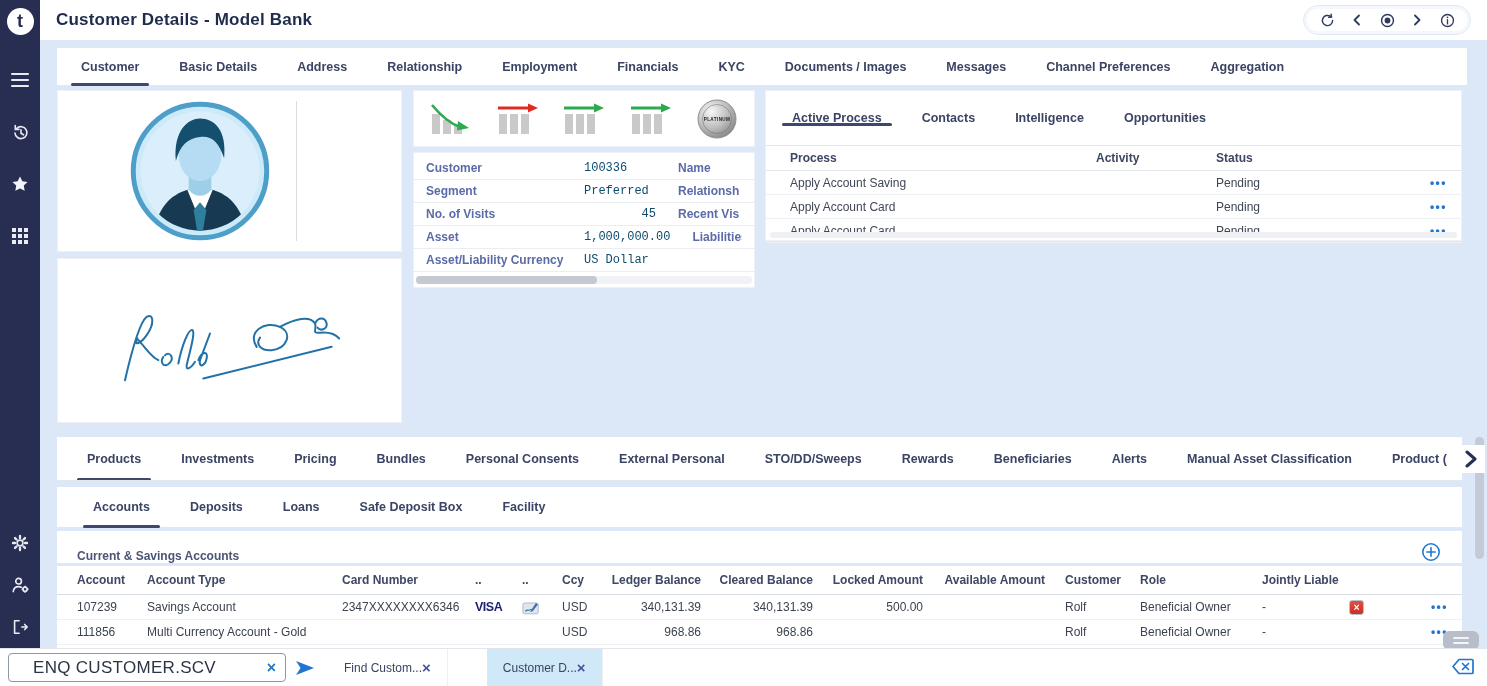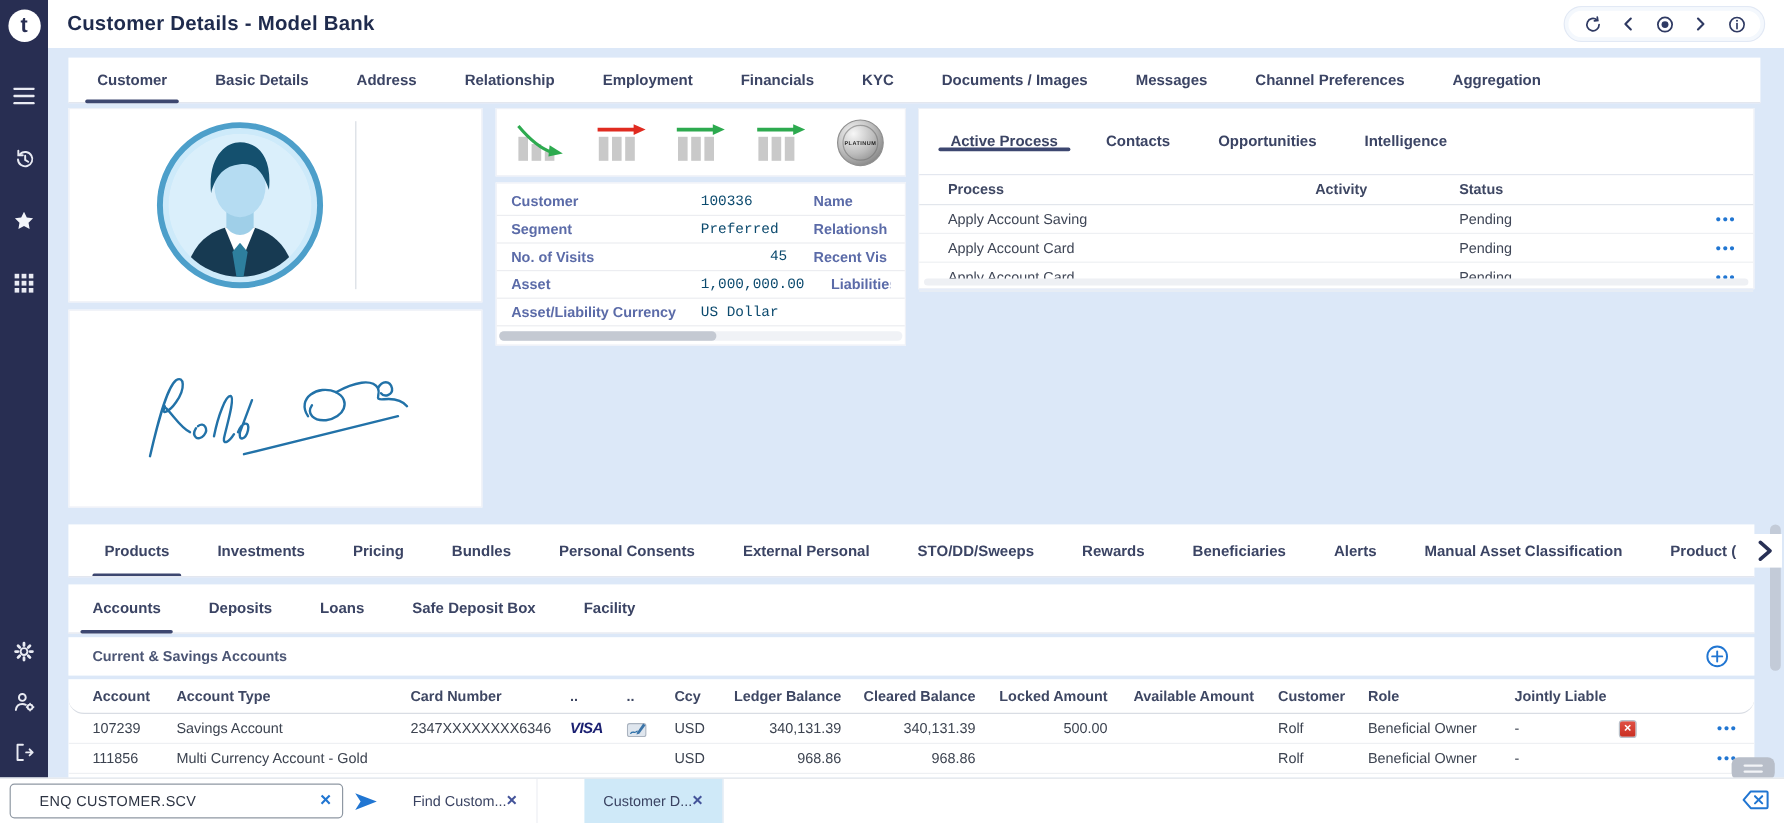--- a/index.html
+++ b/index.html
@@ -86,53 +86,53 @@
   .act-grid { display:grid; grid-template-columns:306px 120px 1fr 44px; align-items:center; padding-left:24px; }
   .act-head { height:25px; font-size:12px; font-weight:700; color:#3e4763; border-bottom:1px solid #e2e6ec; }
   .act-row { height:24px; font-size:12px; color:#3f4656; border-bottom:1px solid #eef0f3; cursor:pointer; }
   .ellipsis { color:#2176d2; font-weight:700; font-size:12px; letter-spacing:1.5px; text-align:right; padding-right:14px; cursor:pointer; }
   .act-scroll { position:absolute; left:4px; right:4px; bottom:2px; height:6px; background:#eef0f4; border-radius:3px; }
 
   
   .prod-tabs { position:absolute; left:57px; top:437px; width:1405px; height:44px; padding:0 10px; overflow:hidden; }
   .prod-chevron { position:absolute; right:2px; top:445px; width:28px; height:28px; background:#fff;
     display:flex; align-items:center; justify-content:center; cursor:pointer; z-index:3; }
-  .sub-tabs { position:absolute; left:57px; top:487px; width:1405px; height:41px; padding:0 0; }
+  .sub-tabs { position:absolute; left:57px; top:487px; width:1405px; height:41px; padding:0 16px; }
   .section-row { position:absolute; left:57px; top:531px; width:1405px; height:32px; background:#fff;
-    display:flex; align-items:center; padding:0 20px; font-size:12px; font-weight:600; color:#4b5574; }
+    display:flex; align-items:flex-end; padding:0 20px; font-size:12px; font-weight:600; color:#4b5574; }
   .plus-btn { margin-left:auto; width:22px; height:22px; display:flex; align-items:center; justify-content:center; cursor:pointer; }
 
   .accounts-card { position:absolute; left:57px; top:566px; width:1405px; height:82px; background:#fff; overflow:hidden; }
   .acc-grid { display:grid;
     grid-template-columns:70px 195px 133px 47px 40px 42px 103px 112px 110px 122px 78px 122px 98px 36px 1fr;
     align-items:center; padding-left:20px; }
-  .acc-head { height:29px; font-size:12px; font-weight:700; color:#3e4763; border-bottom:1px solid #d9dde4;border-radius:13px; }
+  .acc-head { height:29px; font-size:12px; font-weight:700; color:#3e4763; border-bottom:1px solid #d9dde4; }
   .acc-row { height:25px; font-size:12px; color:#3c4350; border-bottom:1px solid #eef0f3; cursor:pointer; }
   .cell-r { text-align:right; padding-right:6px; }
-  .visa-text { font-style:italic; font-weight:900; color:#1a1f71; font-size:12.5px; letter-spacing:-.5px; }
+  .visa-text { font-weight:900; color:#1a1f71; font-size:12.5px; letter-spacing:-.5px; }
   .red-x {
     width:15px; height:15px; border-radius:3px; border:1px solid #b9c0c9;
     background:linear-gradient(#e05045,#c92f22); color:#fff; font-size:10.5px; font-weight:700;
     display:inline-flex; align-items:center; justify-content:center; line-height:1; cursor:pointer;
   }
 
   .vscroll { position:absolute; right:3px; top:437px; width:9px; height:205px; }
   .vscroll-thumb { width:9px; height:122px; background:#c3cbd8; border-radius:5px; cursor:pointer; }
   .resize-handle { position:absolute; right:8px; top:631px; width:36px; height:19px;
     background:#b8bec9; border-radius:6px; z-index:5; display:flex; flex-direction:column;
     align-items:center; justify-content:center; gap:3px; cursor:pointer; }
   .resize-handle i { display:block; width:16px; height:2px; background:#f2f4f7; border-radius:1px; }
 
   
   .command-bar { position:absolute; left:0; top:648px; width:1487px; height:38px; background:#fff;
     border-top:1px solid #e2e5ea; display:flex; align-items:center; z-index:7; }
   .cmd-input-wrap { margin-left:8px; width:278px; height:29px; border:1px solid #8f98a3; border-radius:4px;
     display:flex; align-items:center; padding:0 9px; background:#fff; }
   .cmd-input { border:none; outline:none; flex:1; font-family:"Liberation Sans",sans-serif;
-    font-size:12px; color:#2c3342; letter-spacing:.3px; background:transparent;padding-left:15px; }
+    font-size:17px; color:#2c3342; letter-spacing:.3px; background:transparent;padding-left:15px; }
   .clear-x { color:#2176d2; font-size:16px; font-weight:600; cursor:pointer; line-height:1; }
   .send-btn { margin:0 12px 0 8px; display:flex; align-items:center; cursor:pointer; }
   .cmd-tab { height:38px; display:flex; align-items:center; padding:0 16px;
     font-size:12px; color:#3a4362; border-right:1px solid #edeff3; cursor:pointer; white-space:nowrap; }
   .cmd-tab.active { background:#cfe9f8;margin-left:39px; }
   .cmd-close { color:#44549a; font-size:15px; font-weight:600; line-height:1; cursor:pointer; }
   .backspace-btn { position:absolute; right:12px; top:8px; cursor:pointer; }
 
   svg { display:block; }
 </style>
@@ -372,22 +372,22 @@
   </div>
   <div class="hscroll">
     <div class="hscroll-thumb"></div>
   </div>
 </div>
 
 <div class="activity-card">
   <div class="tabbar activity-tabs">
     <div class="tab active">Active Process</div>
     <div class="tab">Contacts</div>
+    <div class="tab">Intelligence</div>
     <div class="tab">Opportunities</div>
-    <div class="tab">Intelligence</div>
   </div>
   <div class="act-grid act-head">
     <span>Process</span>
     <span>Activity</span>
     <span>Status</span>
     <span></span>
   </div>
   <div class="act-grid act-row">
     <span>Apply Account Saving</span>
     <span></span>

